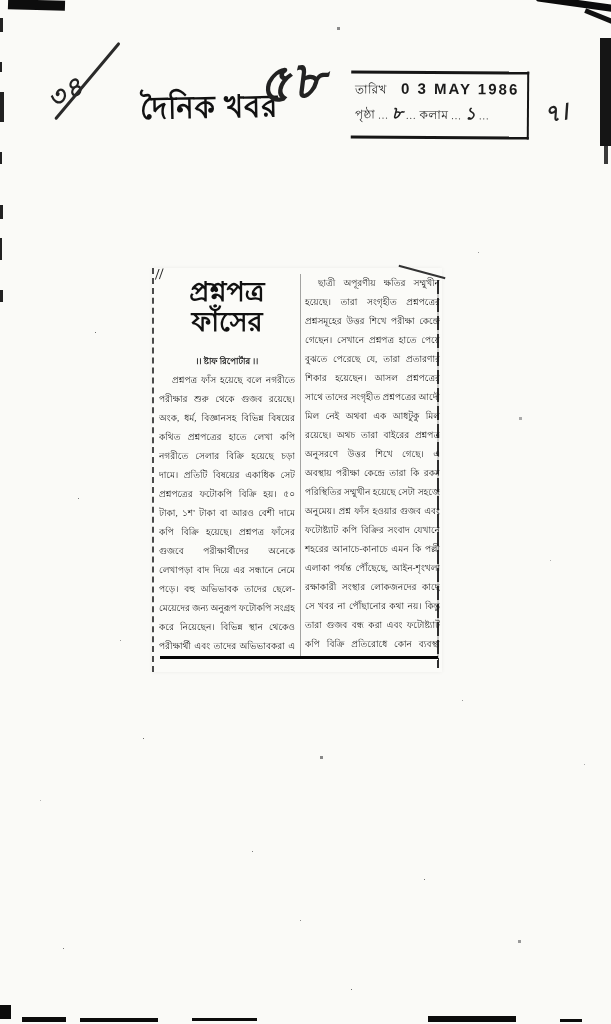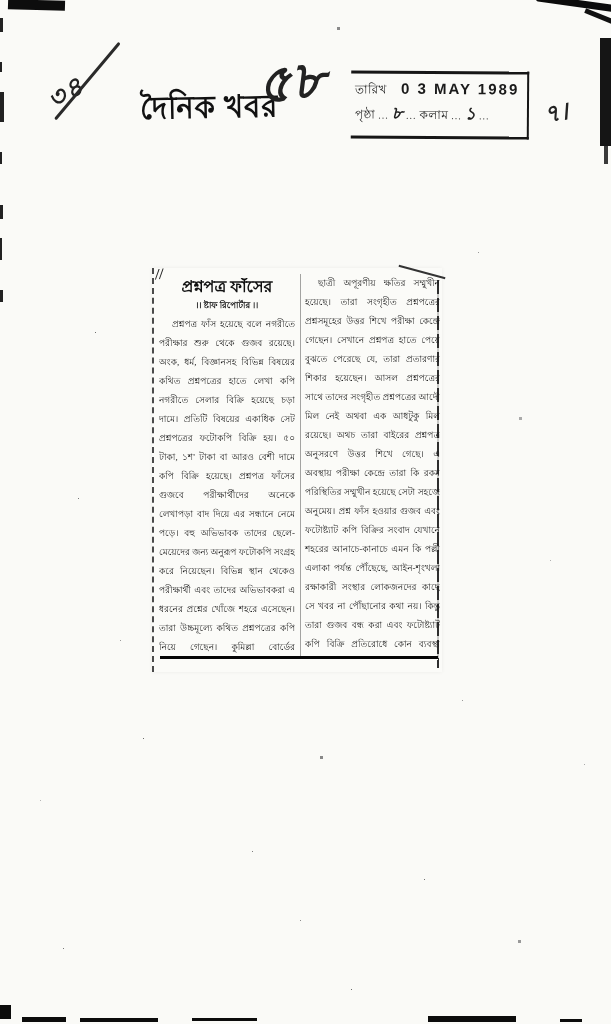--- a/index.html
+++ b/index.html
@@ -45,23 +45,23 @@
   .stamp-dots{font-size:10px;color:#333;letter-spacing:1px;}
   .stamp-hand{font-size:17px;line-height:12px;}
   
   .clipping{left:152px;top:268px;width:288px;height:404px;background:#fbfbf8;
     border-left:2px dashed #4a4a4a;box-shadow:0 0 4px rgba(0,0,0,0.06);}
   .clip-mark{left:1px;top:-2px;font-size:15px;font-weight:bold;font-style:italic;transform:rotate(-8deg);}
   .clip-cut-tr{left:244px;top:3px;width:48px;height:2px;background:#333;transform:rotate(15deg);}
   .clip-right-edge{left:283px;top:12px;width:2px;height:388px;
     background:repeating-linear-gradient(#2e2e2e 0 14px,rgba(46,46,46,0.25) 14px 18px);}
   .clip-col-left{left:5px;top:10px;width:136px;height:378px;overflow:hidden;}
-  .headline{width:130px;margin:0 auto;text-align:center;font-size:16px;line-height:1.1;
+  .headline{width:130px;margin:0 auto;text-align:center;font-size:27px;line-height:1.1;
     font-weight:bold;color:#111;}
-  .byline{width:130px;margin:3px auto 2px;text-align:center;font-size:8.5px;font-weight:bold;color:#222;}
+  .byline{width:130px;margin:18px auto 2px;text-align:center;font-size:8.5px;font-weight:bold;color:#222;}
   .newsprint{font-size:9px;line-height:19px;text-align:justify;color:#1d1d1d;}
   .newsprint p{margin:0;text-indent:13px;}
   .col2{left:146px;top:6px;width:135px;height:384px;overflow:hidden;
     border-left:1px solid rgba(0,0,0,0.35);padding-left:4px;}
   .bottom-rule{left:6px;top:388px;width:278px;height:3px;background:#050505;
     border-bottom:1px solid #fbfbf8;box-shadow:0 5px 0 -3px #111;}
   
   .bot{background:#0c0c0c;}
 </style>
 </head>
@@ -86,21 +86,21 @@
   <div class="abs handwriting hand-serial">৩৪</div>
   <div class="abs hand-slash"></div>
 
   <div class="abs masthead">দৈনিক খবর</div>
 
   <div class="abs handwriting hand-big-number">৫৮</div>
 
   <div class="abs stamp">
     <div class="abs stamp-row1">
       <span class="stamp-label">তারিখ</span>
-      <span class="stamp-date">0 3 MAY 1989</span>
+      <span class="stamp-date">0 3 MAY 1986</span>
     </div>
     <div class="abs stamp-row2">
       <span class="stamp-label">পৃষ্ঠা</span>
       <span class="stamp-dots">...</span>
       <span class="handwriting stamp-hand">৮</span>
       <span class="stamp-dots">...</span>
       <span class="stamp-label">কলাম</span>
       <span class="stamp-dots">...</span>
       <span class="handwriting stamp-hand">১</span>
       <span class="stamp-dots">...</span>

